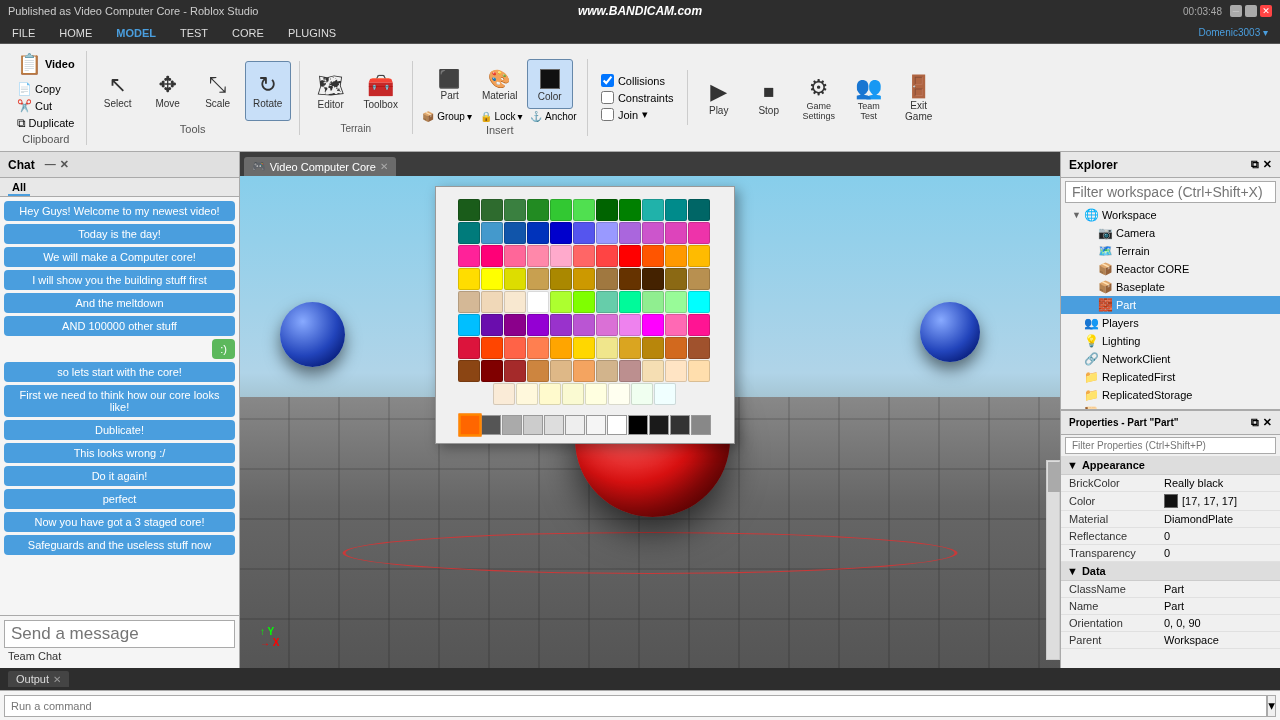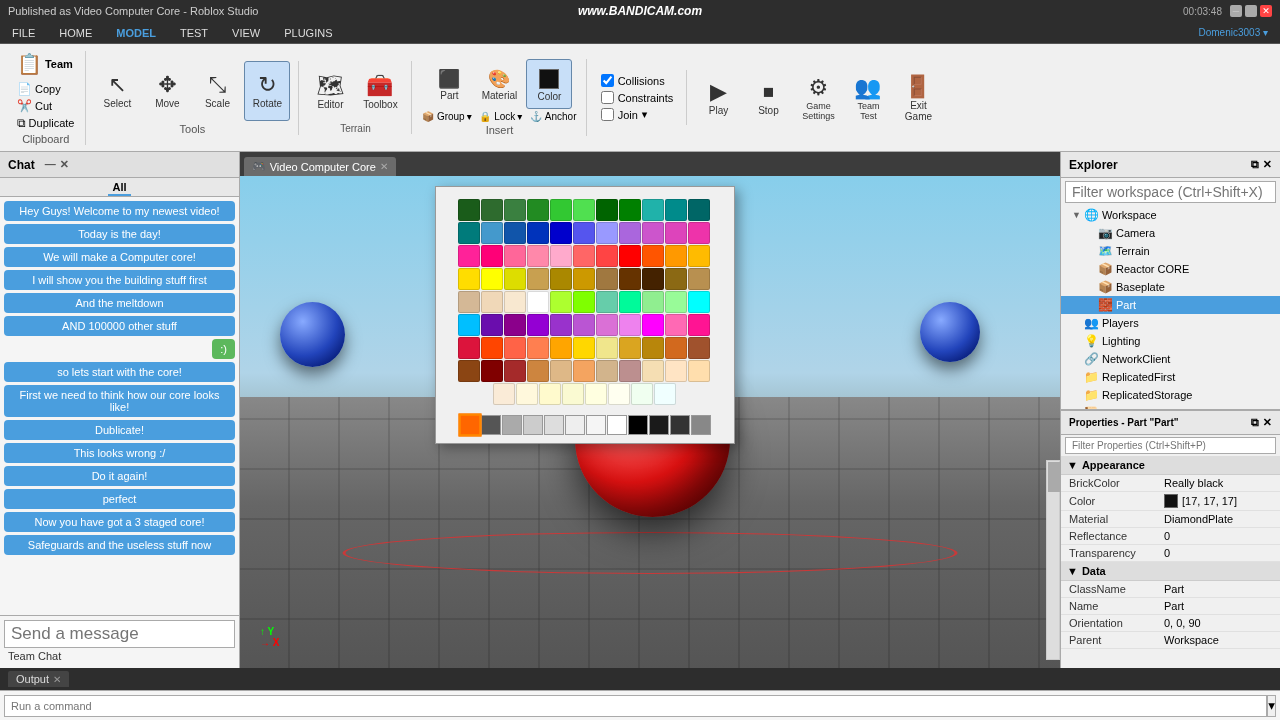--- a/index.html
+++ b/index.html
@@ -336,34 +336,34 @@
       <div style="width:12px; height:12px; background:#f44; border-radius:2px; cursor:pointer; display:flex; align-items:center; justify-content:center; font-size:9px; color:white;">✕</div>
     </div>
   </div>
 </div>
 
 <div id="menu-bar">
   <span>FILE</span>
   <span>HOME</span>
   <span style="color:#4a9ede; font-weight:bold;">MODEL</span>
   <span>TEST</span>
-  <span>VIEW</span>
+  <span>CORE</span>
   <span>PLUGINS</span>
   <div style="flex:1;"></div>
   <span style="color:#4a9ede; font-size:10px;">Domenic3003 ▾</span>
 </div>
 
 <div id="ribbon">
   <div id="ribbon-content" style="height:108px; display:flex; align-items:center; padding:4px 6px; gap:0; background:#f0f0f0;">
 
     <div class="ribbon-group">
       <div class="ribbon-group-content" style="flex-direction:column; align-items:flex-start;">
         <div class="clipboard-small">
           <span style="font-size:20px;">📋</span>
-          <span style="font-size:11px; font-weight:bold;">Team</span>
+          <span style="font-size:11px; font-weight:bold;">Video</span>
         </div>
         <div style="display:flex; flex-direction:column; gap:1px;">
           <div class="clipboard-small">
             <span style="font-size:12px;">📄</span>
             <span style="font-size:11px;">Copy</span>
           </div>
           <div class="clipboard-small">
             <span style="font-size:12px;">✂️</span>
             <span style="font-size:11px;">Cut</span>
           </div>
@@ -485,21 +485,21 @@
 <div id="main" style="display:flex; height:calc(720px - 22px - 22px - 108px - 52px);">
 
   <div id="chat-panel">
     <div id="chat-header">
       <span>Chat</span>
       <div style="display:flex; gap:4px; margin-left:4px;">
         <span style="cursor:pointer; color:#555; font-size:11px;">—</span>
         <span style="cursor:pointer; color:#555; font-size:11px;">✕</span>
       </div>
     </div>
-    <div style="padding:2px 8px; background:#e8e8e8; border-bottom:1px solid #aaa;text-align:center;">
+    <div style="padding:2px 8px; background:#e8e8e8; border-bottom:1px solid #aaa;">
       <span class="chat-tab active">All</span>
     </div>
     <div id="chat-messages">
     <div class="chat-msg">Hey Guys! Welcome to my newest video!</div>
         <div class="chat-msg">Today is the day!</div>
         <div class="chat-msg">We will make a Computer core!</div>
         <div class="chat-msg">I will show you the building stuff first</div>
         <div class="chat-msg">And the meltdown</div>
         <div class="chat-msg">AND 100000 other stuff</div>
         <div class="chat-msg self">:)</div>

